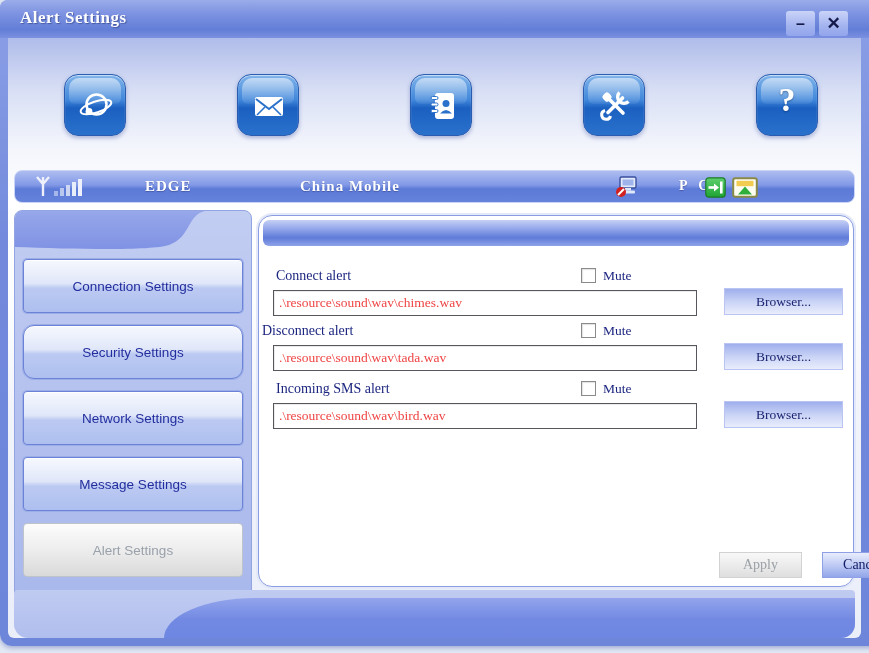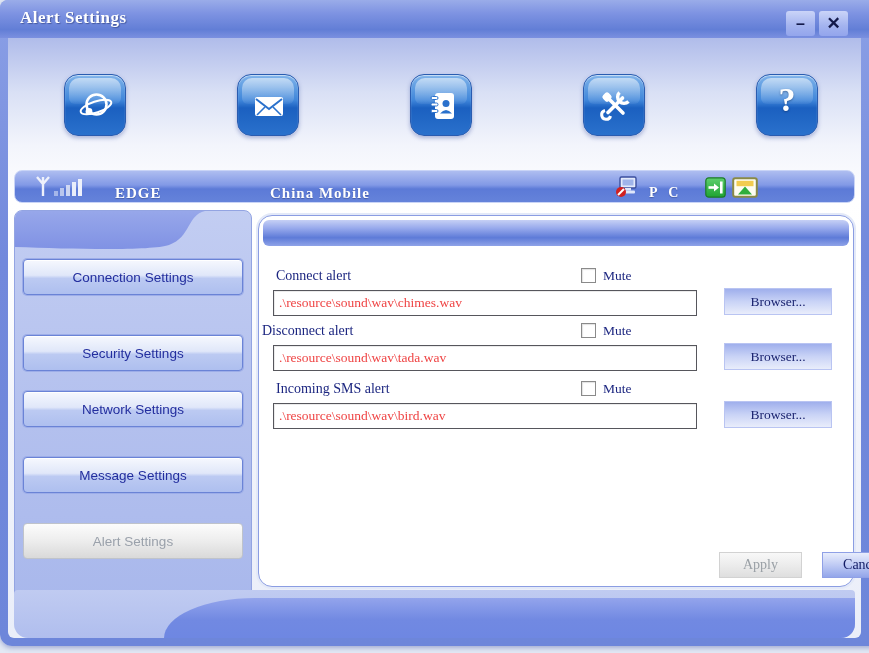--- a/index.html
+++ b/index.html
@@ -29,51 +29,51 @@
   .toolbtn .gloss{position:absolute;left:4px;right:4px;top:3px;height:26px;border-radius:10px 10px 6px 6px;
     background:linear-gradient(180deg,rgba(255,255,255,.55),rgba(255,255,255,.05));}
   .toolbtn svg{position:absolute;left:13px;top:13px;}
   .help-glyph{position:absolute;left:0;top:6px;width:100%;text-align:center;color:#fff;
     font-family:"Liberation Serif",serif;font-size:34px;font-weight:bold;text-shadow:0 1px 2px rgba(10,40,90,.5);}
 
   
   .statusbar{position:absolute;left:14px;top:170px;width:841px;height:33px;border-radius:8px;
     border:1px solid #c9d4f6;box-sizing:border-box;
     background:linear-gradient(180deg,#aebdf0 0%,#8299e6 45%,#5c7ad7 58%,#6583da 100%);}
-  .status-text{position:absolute;top:14px;color:#fff;font-weight:bold;font-size:15px;letter-spacing:1px;
-    font-family:"Liberation Serif",serif;text-shadow:0 1px 1px rgba(30,40,90,.4);}
+  .status-text{position:absolute;top:7px;color:#fff;font-weight:bold;font-size:15px;letter-spacing:1px;
+    font-family:"Liberation Serif",serif;text-shadow:0 1px 1px rgba(30,40,90,.4);margin-left:30px;}
   .sb-icon{position:absolute;top:5px;}
 
   
   .sidebar{position:absolute;left:14px;top:210px;width:238px;height:392px;border-radius:8px;
     border:1px solid #93a4e2;box-sizing:border-box;
     background:linear-gradient(180deg,#c2cdf2 0%,#b3c0ee 55%,#a9b8ec 100%);overflow:hidden;}
   .side-swoosh{position:absolute;left:0;top:0;}
-  .sidebtn{position:absolute;left:8px;width:220px;height:36px;border-radius:4px;cursor:default;
+  .sidebtn{position:absolute;left:8px;width:220px;height:54px;border-radius:4px;cursor:default;
     font-family:"Liberation Sans",sans-serif;font-size:13.5px;padding:0;}
   .sidebtn.on{border:1px solid #6a83d6;color:#232e9e;
     background:linear-gradient(180deg,#f6f8fe 0%,#e0e7f9 45%,#bccaf2 54%,#aebfef 100%);
     box-shadow:0 0 0 1px #9dade8, inset 0 1px 0 #ffffff;}
   .sidebtn.off{border:1px solid #bfc3ca;color:#9aa1ab;
     background:linear-gradient(180deg,#fcfcfc 0%,#ededed 50%,#d9d9d9 100%);}
 
   
   .panel{position:absolute;left:258px;top:215px;width:596px;height:372px;border-radius:14px;
     background:#ffffff;border:1px solid #8b9de2;box-sizing:border-box;
     box-shadow:0 0 0 2px #e3e9f8;}
   .panel-header{position:absolute;left:4px;top:4px;width:586px;height:26px;border-radius:6px;
     background:linear-gradient(180deg,#c6d0f5 0%,#97a9ec 32%,#5e7bd8 68%,#8fa3e8 100%);}
   .row-label{position:absolute;font-size:14px;color:#1c2680;font-family:"Liberation Serif",serif;}
   .mute-label{position:absolute;font-size:13.5px;color:#1c2680;font-family:"Liberation Serif",serif;}
   .chk{position:absolute;width:13px;height:13px;background:#fff;border:1px solid #8a8a8a;
     box-shadow:inset 1px 1px 1px rgba(0,0,0,.12);cursor:default;}
   .path-input{position:absolute;width:424px;height:26px;box-sizing:border-box;border:1px solid #56565c;
     box-shadow:inset 1px 1px 0 rgba(0,0,0,.08);font-family:"Liberation Serif",serif;font-size:13.5px;
     color:#ef4444;padding:2px 5px;background:#fff;}
-  .browser-btn{position:absolute;width:108px;height:27px;border:1px solid #b9c4f2;cursor:default;
+  .browser-btn{position:absolute;width:119px;height:27px;border:1px solid #b9c4f2;cursor:default;
     background:linear-gradient(180deg,#9fafec 0%,#c9d3f6 50%,#e9edfb 100%);
     font-family:"Liberation Serif",serif;font-size:13.5px;color:#1b2470;padding:0;}
   .apply-btn{position:absolute;left:460px;top:336px;width:83px;height:26px;border:1px solid #d2d2d2;
     background:linear-gradient(180deg,#f8f8f8 0%,#ececec 50%,#dedede 100%);
     font-family:"Liberation Serif",serif;font-size:14px;color:#9aa0a6;cursor:default;padding:0;}
   .cancel-btn{position:absolute;left:563px;top:336px;width:81px;height:26px;border:1px solid #8fa0e6;
     background:linear-gradient(180deg,#e8edfc 0%,#c3cef5 45%,#93a6ea 100%);
     font-family:"Liberation Serif",serif;font-size:14px;color:#121b64;cursor:default;padding:0;}
 
   
@@ -188,21 +188,21 @@
     <svg class="side-swoosh" width="236" height="46" viewBox="0 0 236 46">
       <defs>
           <linearGradient id="swg" x1="0" y1="0" x2="0" y2="1">
         <stop offset="0" stop-color="#97a7ea"></stop>
             <stop offset="1" stop-color="#8092e4"></stop>
       </linearGradient>
         </defs>
       <path d="M0,0 L190,0 C172,4 176,26 154,34 C136,40 58,38 0,36 Z" fill="url(#swg)"></path>
     </svg>
     <button class="sidebtn on" style="top:48px;">Connection Settings</button>
-    <button class="sidebtn on" style="top:124px;">Security Settings</button>
+    <button class="sidebtn on" style="top:114px;border-radius:11px;">Security Settings</button>
     <button class="sidebtn on" style="top:180px;">Network Settings</button>
     <button class="sidebtn on" style="top:246px;">Message Settings</button>
     <button class="sidebtn off" style="top:312px;">Alert Settings</button>
   </div>
 
   <div class="panel">
     <div class="panel-header"></div>
 
     <div class="row-label" style="left:17px;top:52px;">Connect alert</div>
     <span class="chk" style="left:322px;top:52px;"></span>

